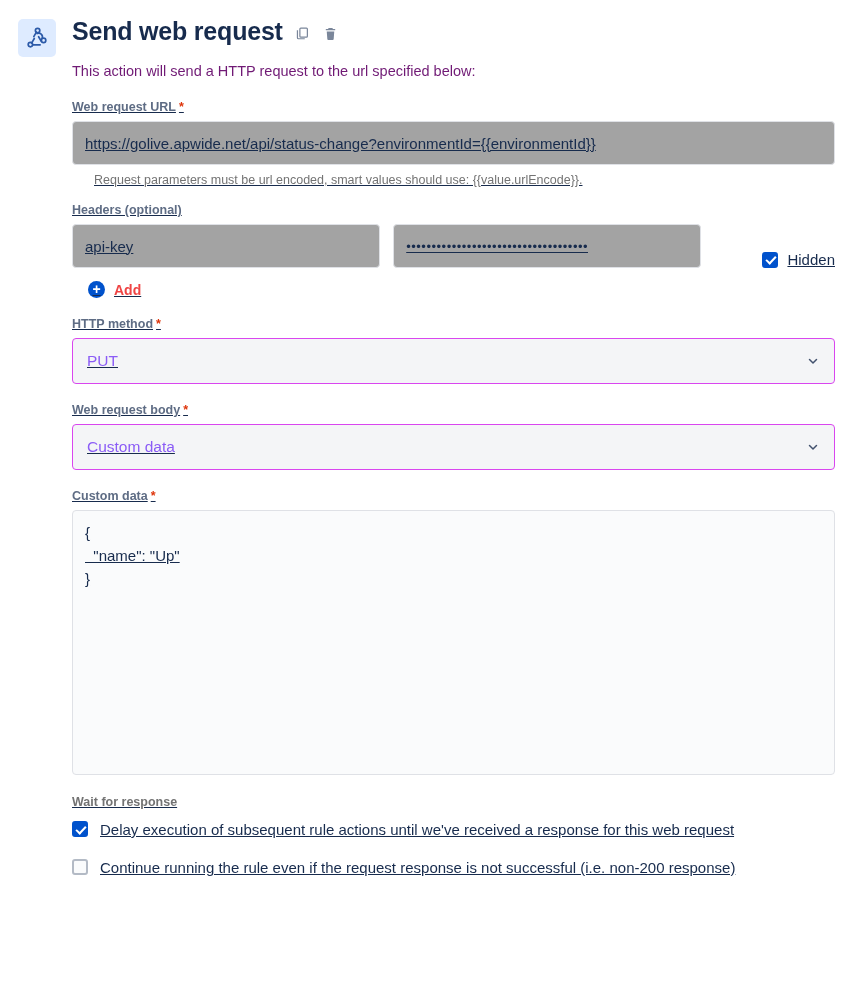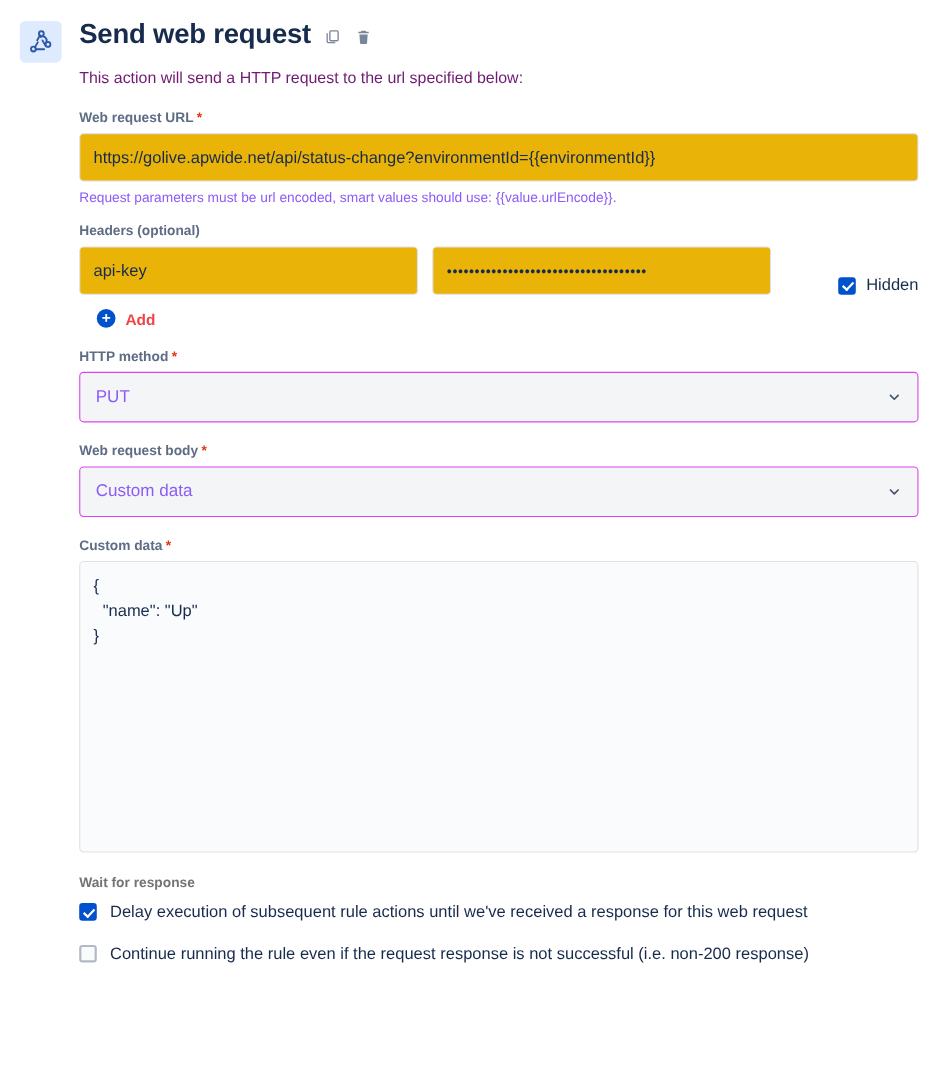--- a/index.html
+++ b/index.html
@@ -74,20 +74,21 @@
     line-height: 20px;
     color: #701a75;
     margin: 15px 0 0 0;
   }
 
   
   .form {
     margin-left: 54px;
     margin-top: 0;
     width: 763px;
+    text-decoration: underline;
   }
   .field { margin-top: 18px; }
   .field.tight { margin-top: 14px; }
   .label {
     font-size: 12.5px;
     font-weight: 600;
     color: #5e6c84;
     line-height: 16px;
     margin-bottom: 6px;
     display: block;
@@ -104,26 +105,27 @@
     border-radius: 4px;
     background: #fafbfc;
     padding: 0 12px;
     font-size: 15px;
     color: #172b4d;
     font-family: "Liberation Sans", sans-serif;
     display: flex;
     align-items: center;
     outline: none;
   }
-  .input.white { background: #eab308; }
+  .input.white { background: #a3a3a3; }
   .helper {
     font-size: 12.5px;
-    color: #8b5cf6;
+    color: #737373;
     margin-top: 7px;
     line-height: 16px;
+    margin-left: 22px;
   }
 
   .headers-row {
     display: flex;
     align-items: flex-end;
     gap: 13px;
   }
   .headers-row .input { width: 312px; }
   .hidden-check {
     display: flex;

